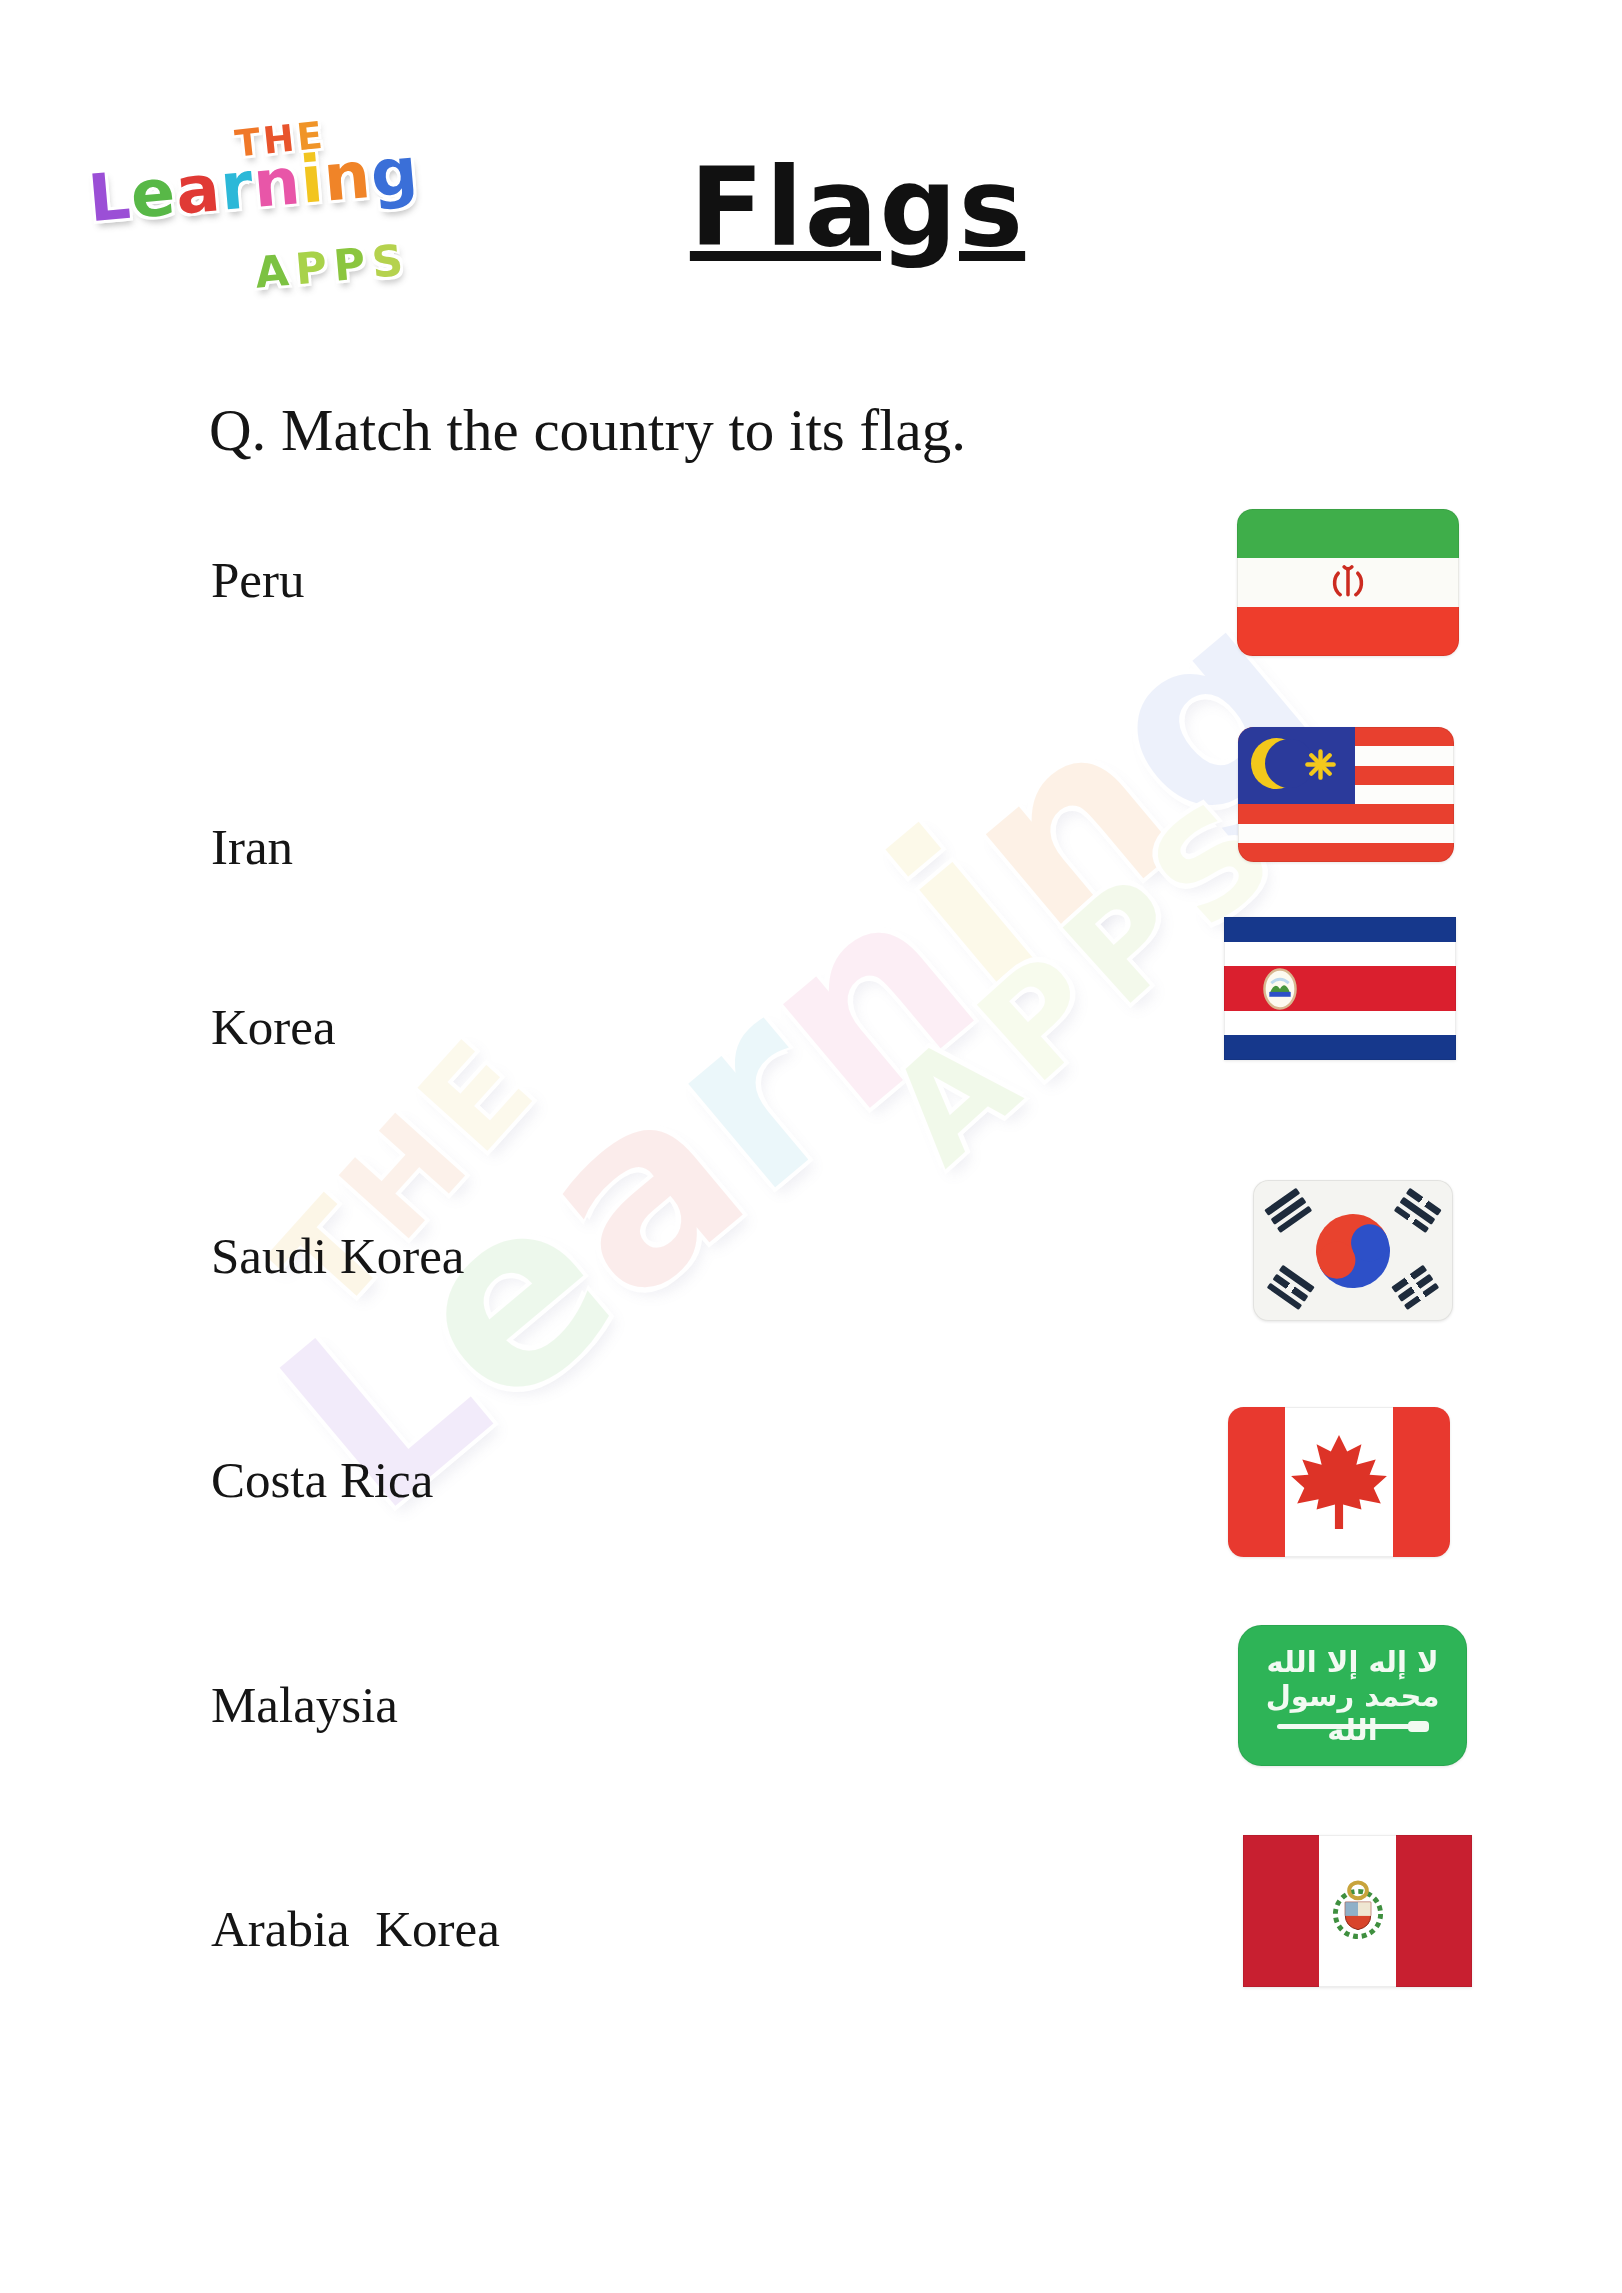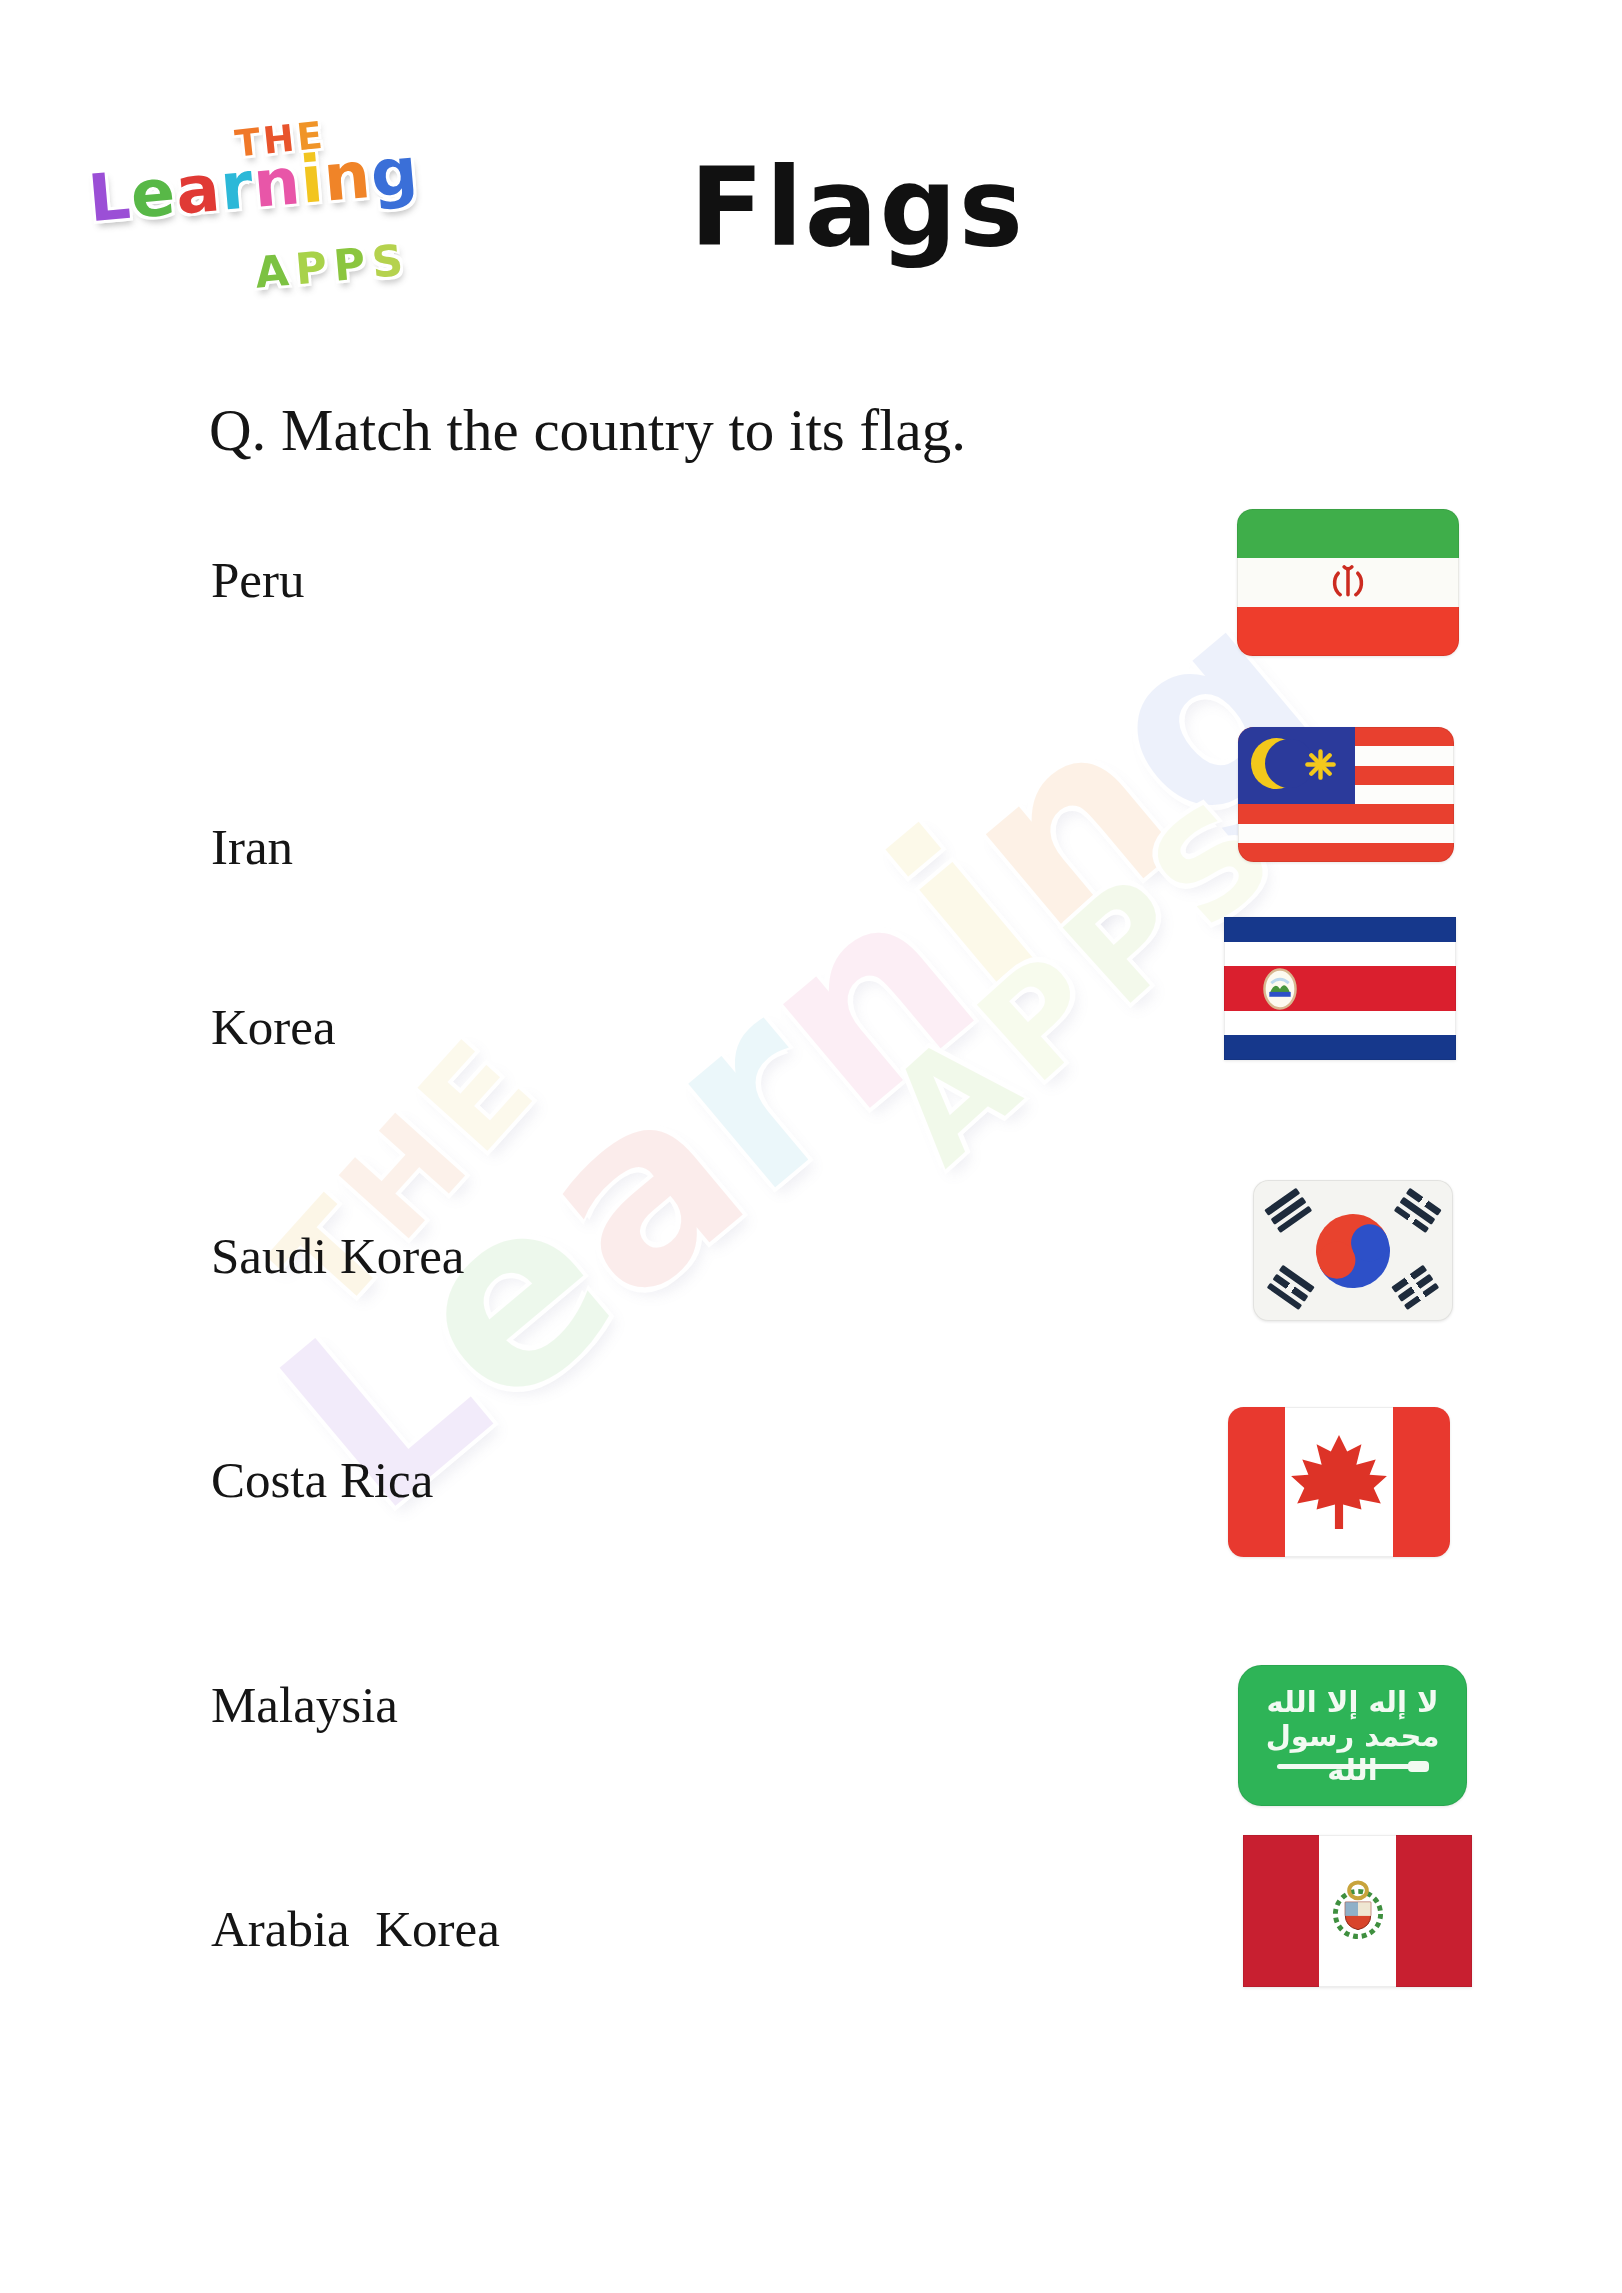--- a/index.html
+++ b/index.html
@@ -24,21 +24,21 @@
   .logo-piece {
     position:absolute; font-family:"DejaVu Sans", sans-serif; font-weight:bold; white-space:nowrap;
     text-shadow:-2.9px -2.9px 0 #fff,2.9px -2.9px 0 #fff,-2.9px 2.9px 0 #fff,2.9px 2.9px 0 #fff, 2px 5.9px 5.9px rgba(80,80,80,.35);
   }
   .logo-the      { left:149px; top:2px;   font-size:37px; letter-spacing:2.9px; transform:rotate(-6deg); }
   .logo-learning { left:2px;   top:31px;  font-size:65px; letter-spacing:1px; transform:rotate(-5deg); }
   .logo-apps     { left:169px; top:125px; font-size:43px; letter-spacing:6.9px; transform:rotate(-5deg); }
 
   .page-title {
     position:absolute; left:686px; top:145px; width:343px; z-index:2; text-align:center;
-    font-family:"DejaVu Sans", sans-serif; font-weight:900; font-size:108px; letter-spacing:2px; color:#111;
+    font-family:"DejaVu Sans", sans-serif; font-weight:900; font-size:108px; letter-spacing:2px; color:#111;text-decoration:underline;
   }
 
   .question { position:absolute; left:209px; top:396px; z-index:2; font-size:59px; }
 
   
   .country-label { position:absolute; left:211px; z-index:2; font-size:51px; white-space:pre; cursor:pointer; }
 
   
   .flag { position:absolute; z-index:2; box-shadow:inset 0 0 0 1px rgba(0,0,0,.07), 0 1px 2.9px rgba(0,0,0,.10); cursor:pointer; }
   .flag.rounded { border-radius:15.7px; overflow:hidden; }
@@ -184,21 +184,21 @@
   </div>
 
   <div class="flag rounded flag-canada" style="left:1228px;top:1407px;width:222px;height:150px">
     <div class="ca-band left"></div>
     <div class="ca-band right"></div>
     <svg class="ca-leaf" width="102" height="110" viewBox="-50 -52 100 104">
       <path d="M0 -46 L8 -30 L22 -37 L17 -17 L36 -22 L30 -7 L47 -6 L34 6 L41 21 L20 17 L22 27 L4 22 L4 46 L-4 46 L-4 22 L-22 27 L-20 17 L-41 21 L-34 6 L-47 -6 L-30 -7 L-36 -22 L-17 -17 L-22 -37 L-8 -30 Z" fill="#dd3327"></path>
     </svg>
   </div>
 
-  <div class="flag rounded flag-saudi" style="left:1238px;top:1665px;width:229px;height:141px">
+  <div class="flag rounded flag-saudi" style="left:1238px;top:1625px;width:229px;height:141px">
     <div class="sa-script">لا إله إلا الله محمد رسول الله</div>
     <div class="sa-sword"></div>
   </div>
 
   <div class="flag square flag-peru" style="left:1243px;top:1835px;width:229px;height:152px">
     <svg class="pe-emblem" width="55" height="63" viewBox="0 0 56 64">
       <circle cx="28" cy="35" r="23" fill="none" stroke="#3f8f3f" stroke-width="5" stroke-dasharray="5 4"></circle>
       <ellipse cx="28" cy="11" rx="9" ry="8" fill="none" stroke="#c8a43c" stroke-width="4"></ellipse>
       <path d="M15 23 h26 v13 q0 12 -13 15 q-13 -3 -13 -15 Z" fill="#d8442b" stroke="#8a2a1a" stroke-width="1"></path>
       <rect x="15" y="23" width="13" height="14" fill="#8fb0c8"></rect>

